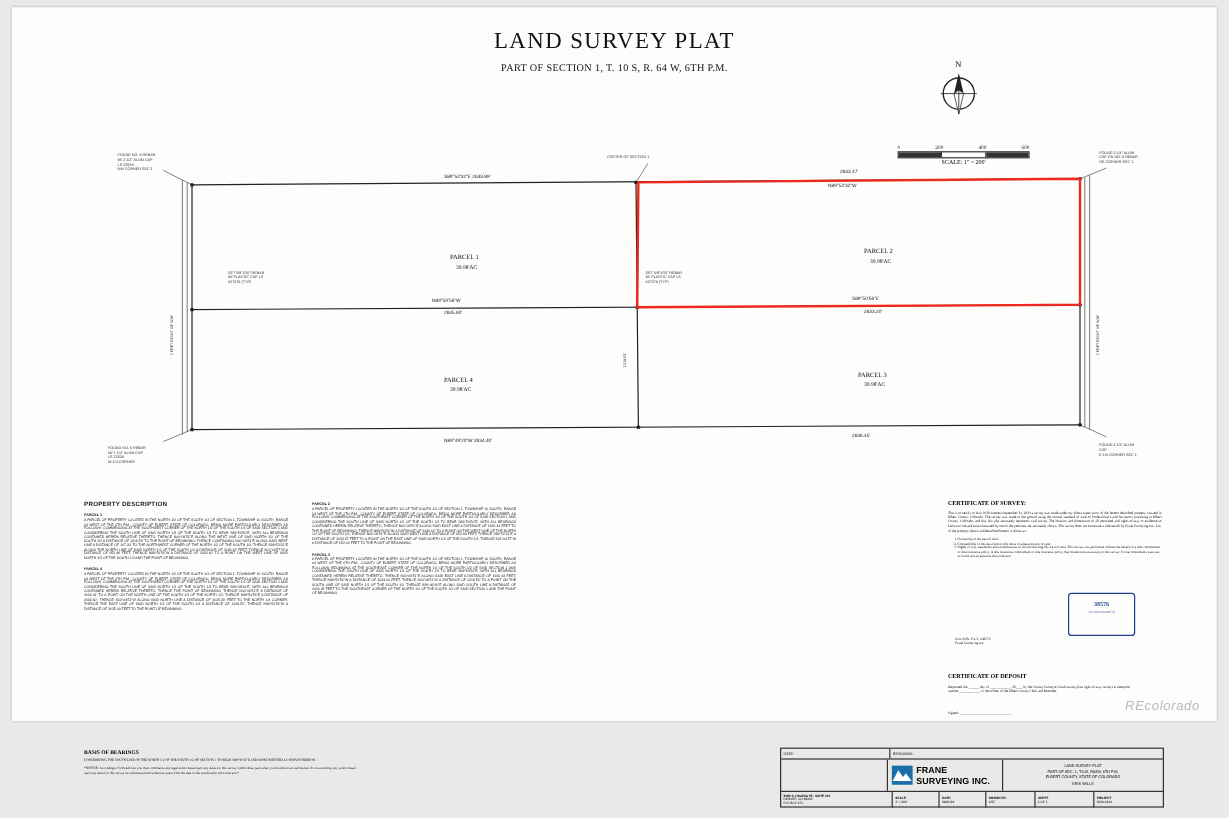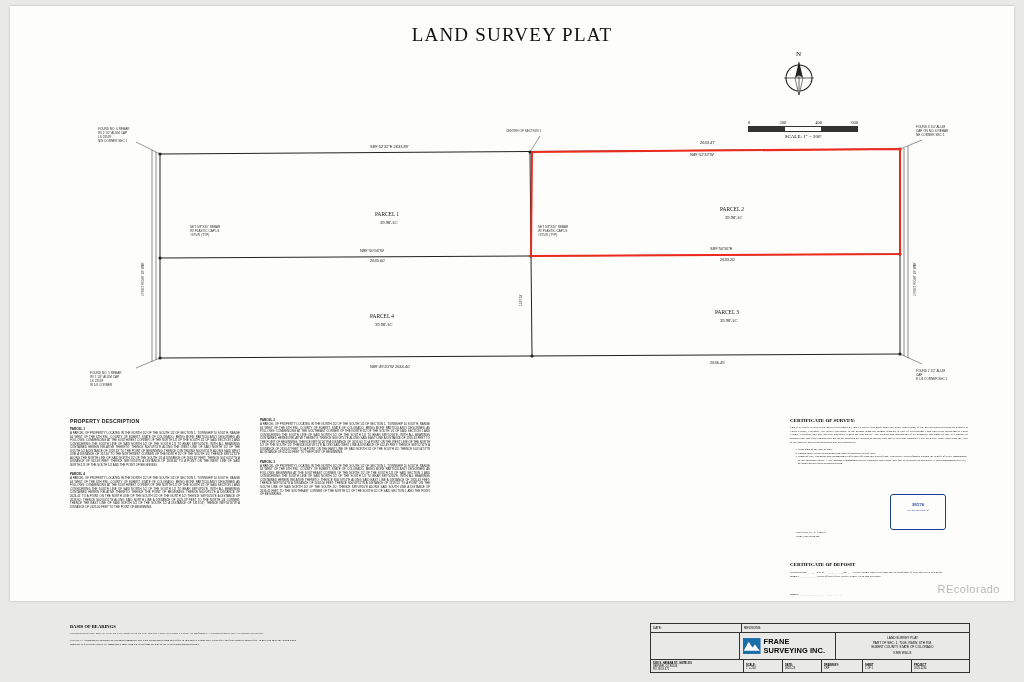--- a/index.html
+++ b/index.html
@@ -80,29 +80,30 @@
   .tbar .mid .left{width:88px;border-right:.7px solid #333;}
   .tbar .mid .logo{width:92px;border-right:.7px solid #333;display:flex;align-items:center;gap:3px;padding-left:3px;}
   .tbar .mid .right{flex:1;display:flex;align-items:center;justify-content:center;text-align:center;}
   .tbar .firm{font-size:7.4px;font-weight:bold;letter-spacing:.1px;}
   .tbar .proj{font-size:3.2px;line-height:1.35;}
   .tbar .bot{display:flex;height:13px;font-size:2.6px;}
   .tbar .bot div{border-right:.7px solid #333;padding:1px 2px;display:flex;flex-direction:column;justify-content:center;}
   .tbar .bot div:last-child{border-right:none;}
   .tbar .bot b{font-weight:bold;font-size:2.6px;}
 
-  .wm{position:absolute;right:14px;bottom:6px;font-size:11px;color:#b9b9b6;font-family:"Liberation Sans",sans-serif;letter-spacing:.5px;}
+  .wm{position:absolute;right:14px;bottom:6px;font-size:11px;color:#b9b9b6;font-family:"Liberation Sans",sans-serif;letter-spacing:.5px;font-style:italic;}
 </style>
 </head>
 <body>
 
 <div class="page">
 
   <div class="title">
     <div class="t1">LAND SURVEY PLAT</div>
+    <div class="t2">PART OF SECTION 1, T. 10 S, R. 64 W, 6TH P.M.</div>
   </div>
 
   <div class="north">
     <div class="nlabel">N</div>
     <svg width="60" height="70" viewBox="0 0 60 70">
       <circle cx="29" cy="28" r="13" fill="none" stroke="#222" stroke-width="1.1"></circle>
       <path d="M29 11 L33 28 L29 25 L25 28 Z" fill="#222"></path>
       <path d="M29 25 L33 28 L29 45 L25 28 Z" fill="#fff" stroke="#222" stroke-width=".6"></path>
       <line x1="14" y1="28" x2="44" y2="28" stroke="#222" stroke-width=".7"></line>
       <line x1="29" y1="13" x2="29" y2="45" stroke="#222" stroke-width=".7"></line>

